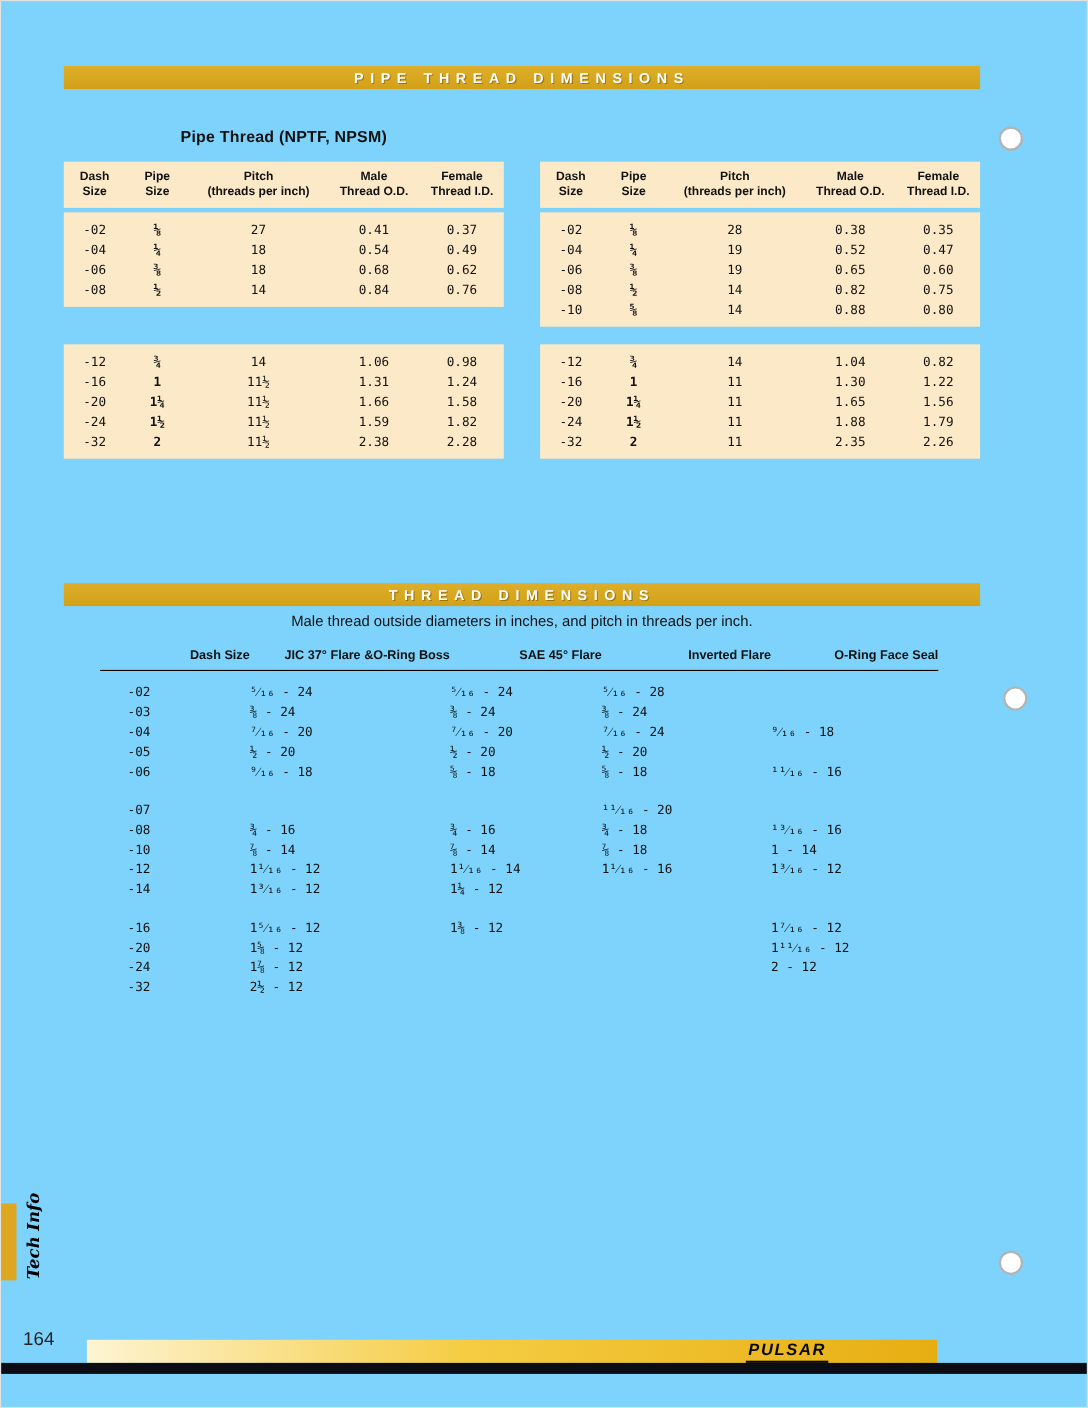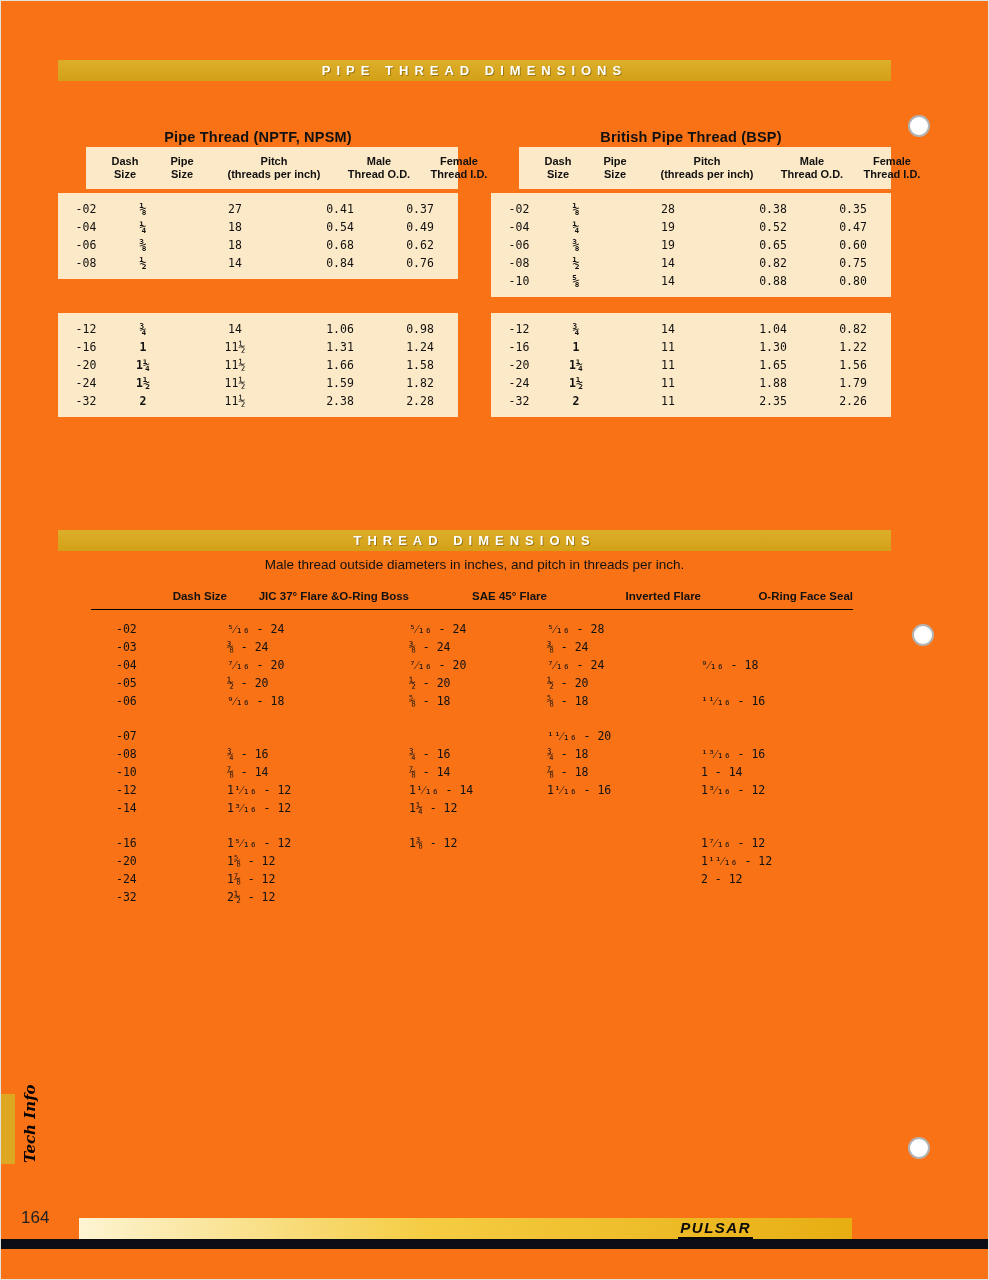--- a/index.html
+++ b/index.html
@@ -4,50 +4,49 @@
 <style>
   :root{
     --gold:#d6a51e;
     --peach:#fce9c7;
     --bar-gold:#e9b51d;
     --ink:#111111;
   }
   *{margin:0;padding:0;box-sizing:border-box;}
   html,body{background:#f4f4f2;}
   .page{
-    position:relative;width:989px;height:1280px;background:#f97316;
+    position:relative;width:989px;height:1280px;background:#7dd3fc;
     font-family:"Liberation Sans",sans-serif;color:var(--ink);overflow:hidden;
     border:1px solid #e2e2e0;
   }
   
   .banner{
     position:absolute;left:57px;width:833px;height:21px;
     background:linear-gradient(180deg,#ddae2a 0%,#d3a118 100%);
     display:flex;align-items:center;justify-content:center;
   }
   .banner span{
     color:#ffffff;font-weight:bold;font-size:13px;letter-spacing:6px;
     text-shadow:1px 1px 0 rgba(110,80,0,.55);
     font-family:"Liberation Sans",sans-serif;
   }
   .banner1{top:59px;}
   .banner2{top:529px;}
   
   .tbl-title{
-    position:absolute;top:128px;width:400px;text-align:center;
+    position:absolute;top:116px;width:400px;text-align:center;
     font-weight:bold;font-size:14.5px;letter-spacing:.2px;
   }
   .t1{left:57px;} .t2{left:490px;}
   .pipe-table{position:absolute;top:146px;width:400px;}
   .pipe-table.left{left:57px;} .pipe-table.right{left:490px;}
   .pipe-table .t-head{
     background:var(--peach);
     display:grid;grid-template-columns:56px 58px 126px 84px 76px;
-    padding:8px 11px 8px;
-    margin-left:28px;
+    padding:8px 0 8px;
   }
   .pipe-table .hcol{
     display:flex;flex-direction:column;justify-content:flex-end;
     text-align:center;font-weight:bold;font-size:11px;line-height:13px;
   }
   .pipe-table .t-group{
     background:var(--peach);
     display:grid;grid-template-columns:56px 58px 126px 84px 76px;
     padding:7px 0;margin-top:4px;
   }
@@ -118,21 +117,20 @@
 </head>
 <body>
 
 <div class="page">
 
   <div class="banner banner1">
     <span>PIPE THREAD DIMENSIONS</span>
   </div>
 
   <div class="tbl-title t1">Pipe Thread (NPTF, NPSM)</div>
-  <div class="tbl-title t2">British Pipe Thread (BSP)</div>
 
   <div class="pipe-table left">
       <div class="t-head">
         <div class="hcol">
           <div>Dash</div>
           <div>Size</div>
         </div>
         <div class="hcol">
           <div>Pipe</div>
           <div>Size</div>

